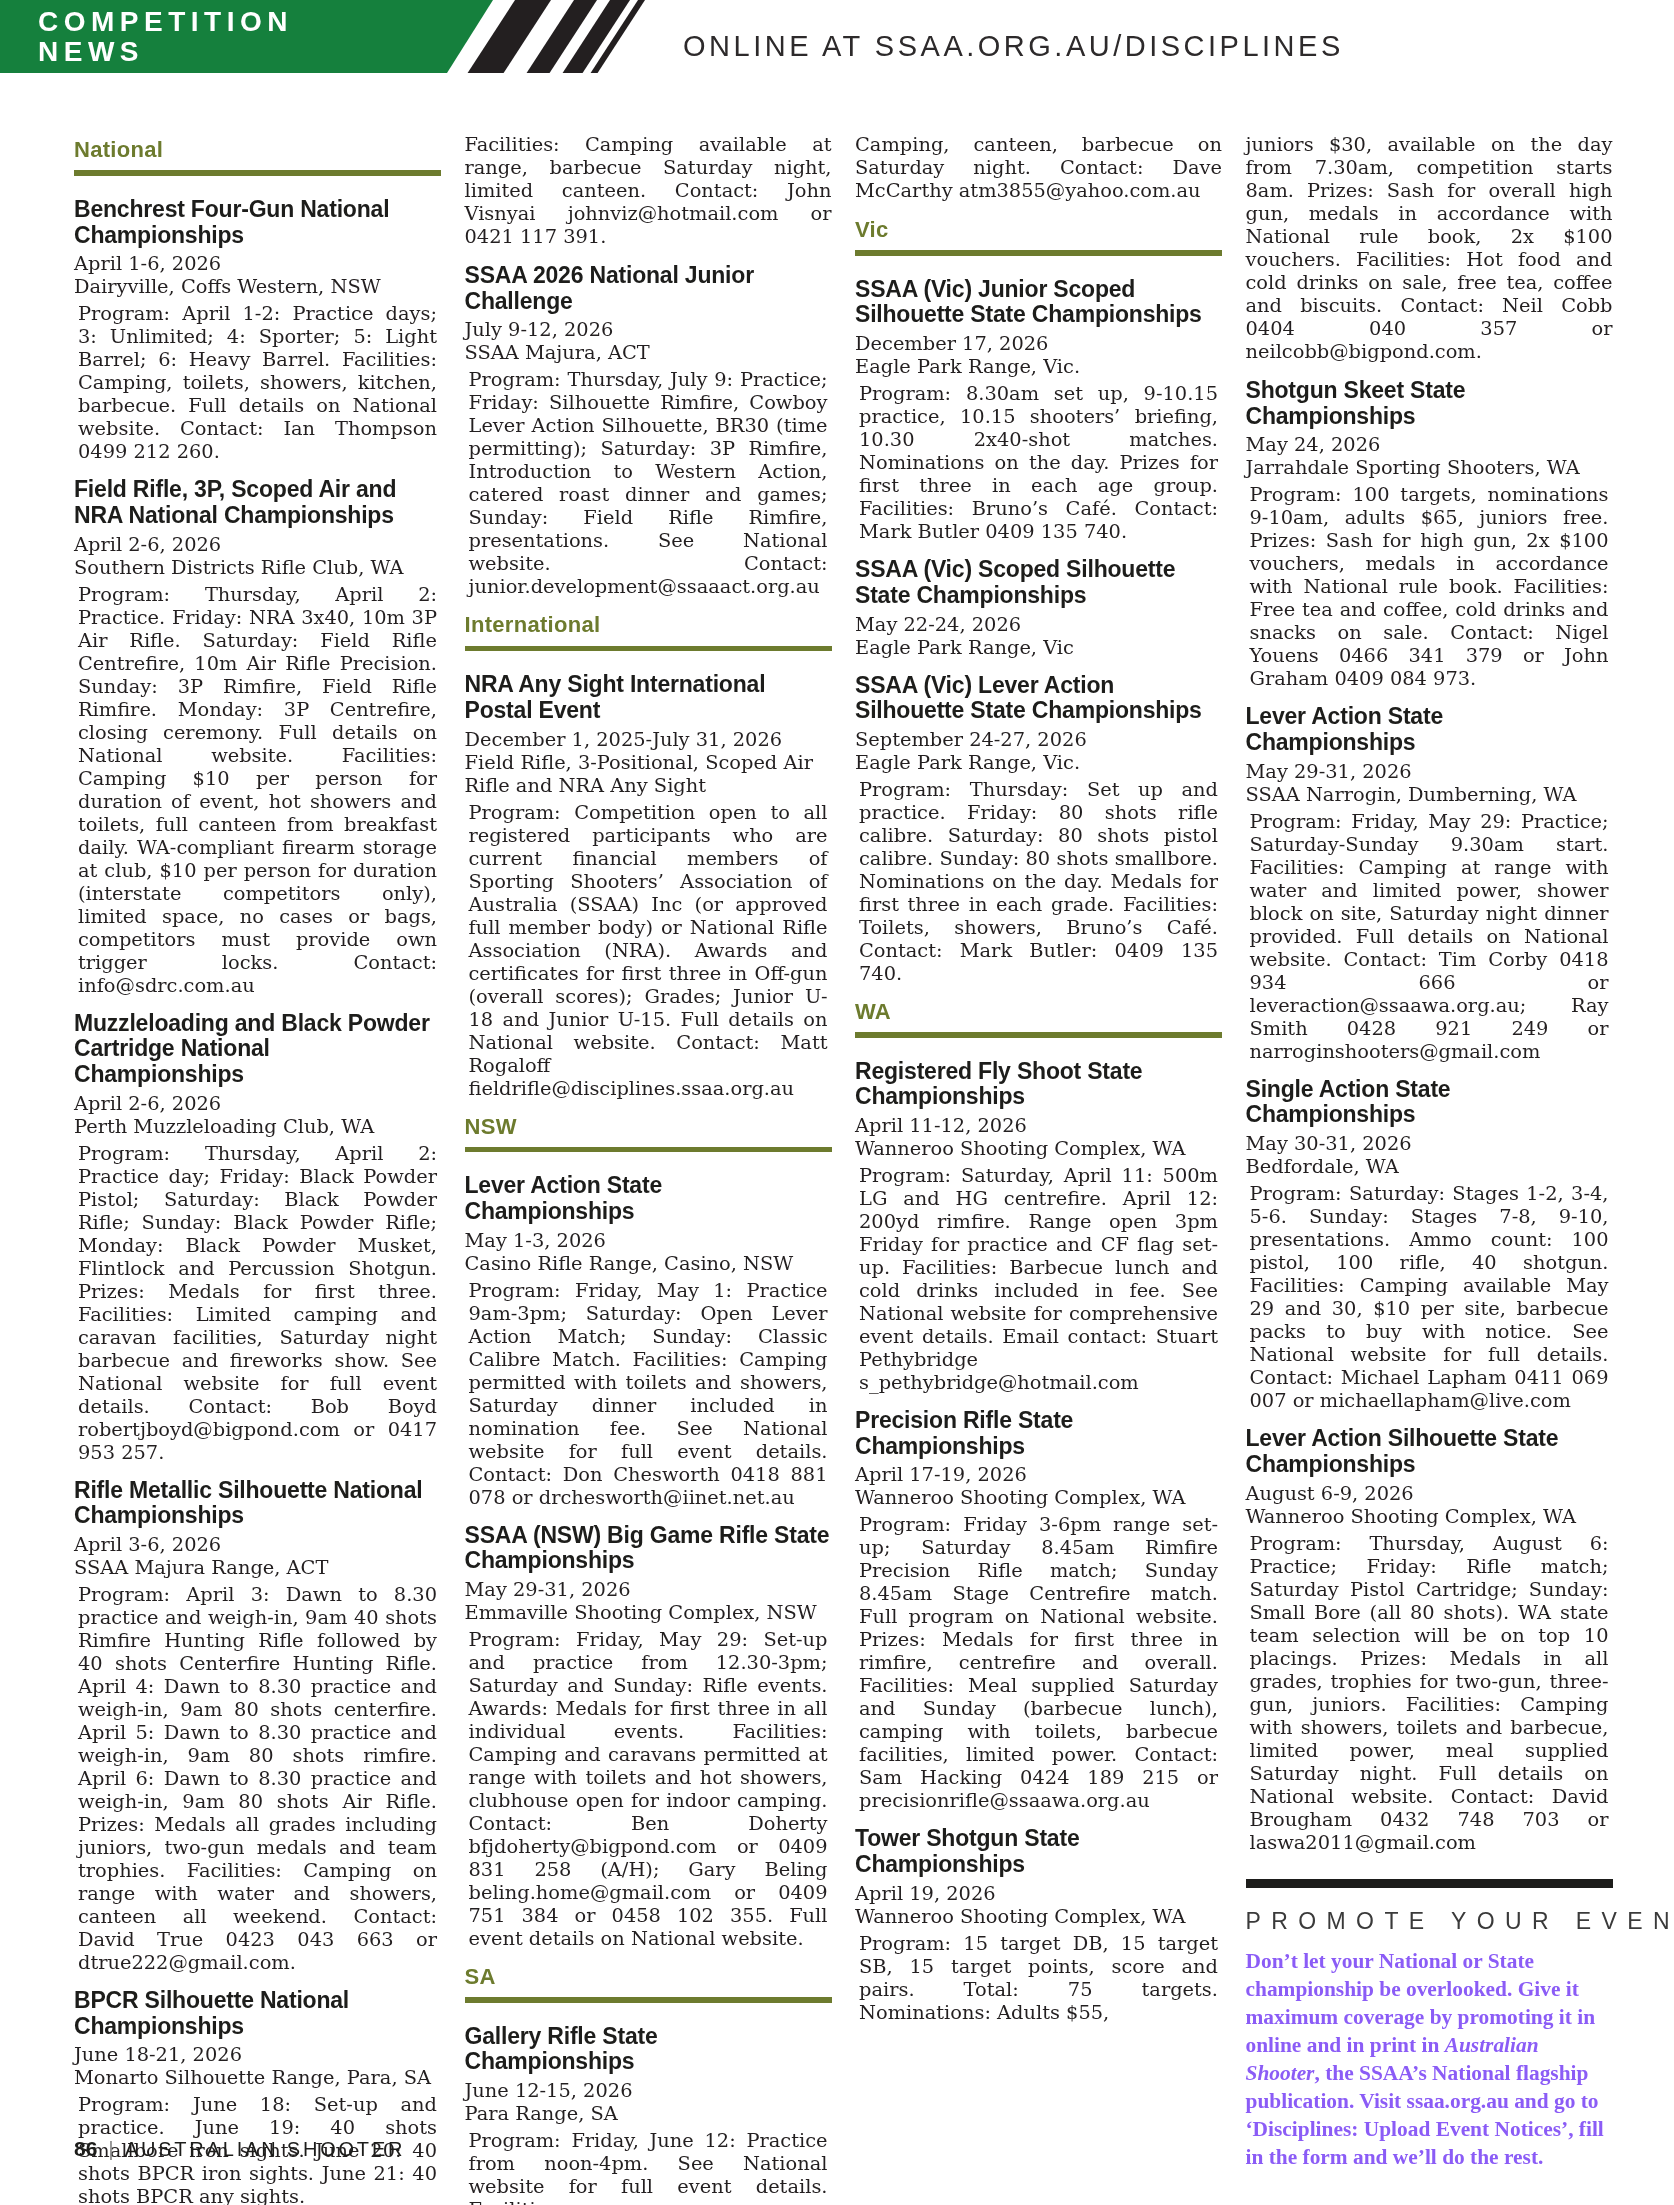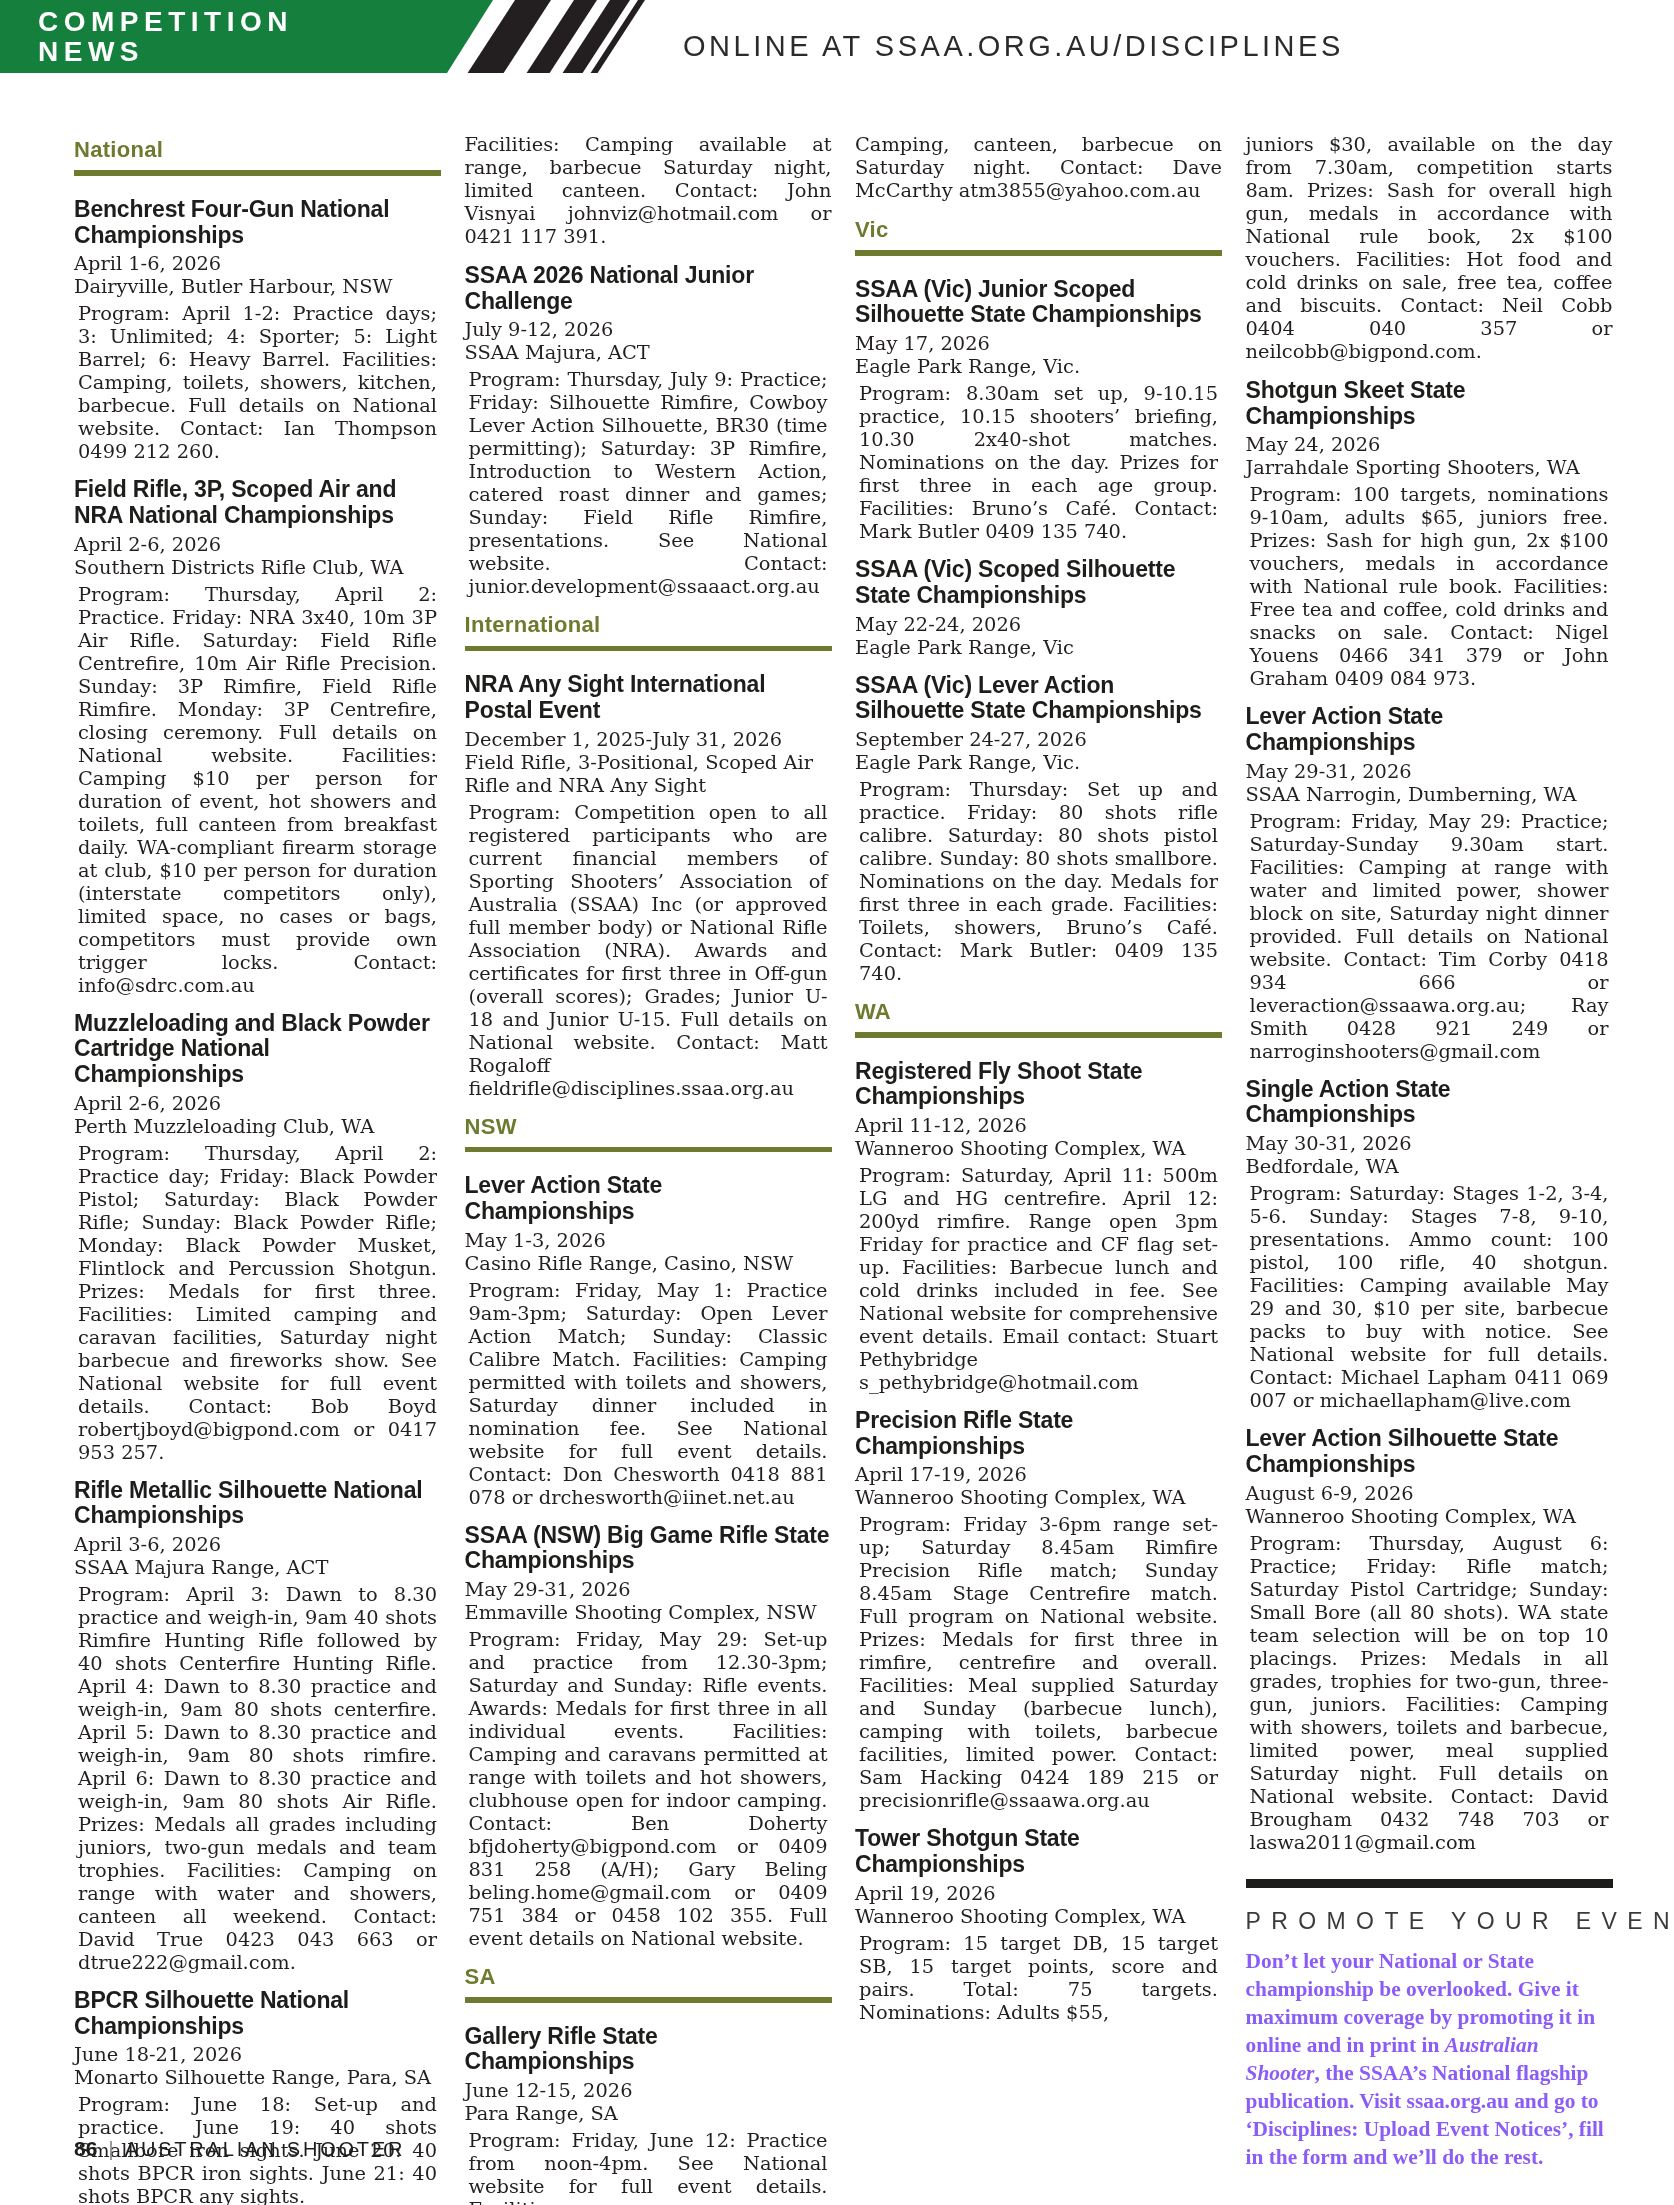--- a/index.html
+++ b/index.html
@@ -72,21 +72,21 @@
 
 <main class="columns">
   <div class="col">
       <div class="section">
         <div class="section-label">National</div>
         <div class="section-rule"></div>
       </div>
       <article class="event">
         <h3 class="event-title">Benchrest Four-Gun National Championships</h3>
         <div class="event-date">April 1-6, 2026</div>
-        <div class="event-venue">Dairyville, Butler Harbour, NSW</div>
+        <div class="event-venue">Dairyville, Coffs Western, NSW</div>
         <p class="event-body">Program: April 1-2: Practice days; 3: Unlimited; 4: Sporter; 5: Light Barrel; 6: Heavy Barrel. Facilities: Camping, toilets, showers, kitchen, barbecue. Full details on National website. Contact: Ian Thompson 0499 212 260.</p>
       </article>
       <article class="event">
         <h3 class="event-title">Field Rifle, 3P, Scoped Air and NRA National Championships</h3>
         <div class="event-date">April 2-6, 2026</div>
         <div class="event-venue">Southern Districts Rifle Club, WA</div>
         <p class="event-body">Program: Thursday, April 2: Practice. Friday: NRA 3x40, 10m 3P Air Rifle. Saturday: Field Rifle Centrefire, 10m Air Rifle Precision. Sunday: 3P Rimfire, Field Rifle Rimfire. Monday: 3P Centrefire, closing ceremony. Full details on National website. Facilities: Camping $10 per person for duration of event, hot showers and toilets, full canteen from breakfast daily. WA-compliant firearm storage at club, $10 per person for duration (interstate competitors only), limited space, no cases or bags, competitors must provide own trigger locks. Contact: info@sdrc.com.au</p>
       </article>
       <article class="event">
         <h3 class="event-title">Muzzleloading and Black Powder Cartridge National Championships</h3>
@@ -153,21 +153,21 @@
       </article>
     </div>
   <div class="col">
       <p class="event-body continuation">Camping, canteen, barbecue on Saturday night. Contact: Dave McCarthy atm3855@yahoo.com.au</p>
       <div class="section">
         <div class="section-label">Vic</div>
         <div class="section-rule"></div>
       </div>
       <article class="event">
         <h3 class="event-title">SSAA (Vic) Junior Scoped Silhouette State Championships</h3>
-        <div class="event-date">May 17, 2026</div>
+        <div class="event-date">December 17, 2026</div>
         <div class="event-venue">Eagle Park Range, Vic.</div>
         <p class="event-body">Program: 8.30am set up, 9-10.15 practice, 10.15 shooters’ briefing, 10.30 2x40-shot matches. Nominations on the day. Prizes for first three in each age group. Facilities: Bruno’s Café. Contact: Mark Butler 0409 135 740.</p>
       </article>
       <article class="event">
         <h3 class="event-title">SSAA (Vic) Scoped Silhouette State Championships</h3>
         <div class="event-date">May 22-24, 2026</div>
         <div class="event-venue">Eagle Park Range, Vic</div>
       </article>
       <article class="event">
         <h3 class="event-title">SSAA (Vic) Lever Action Silhouette State Championships</h3>

